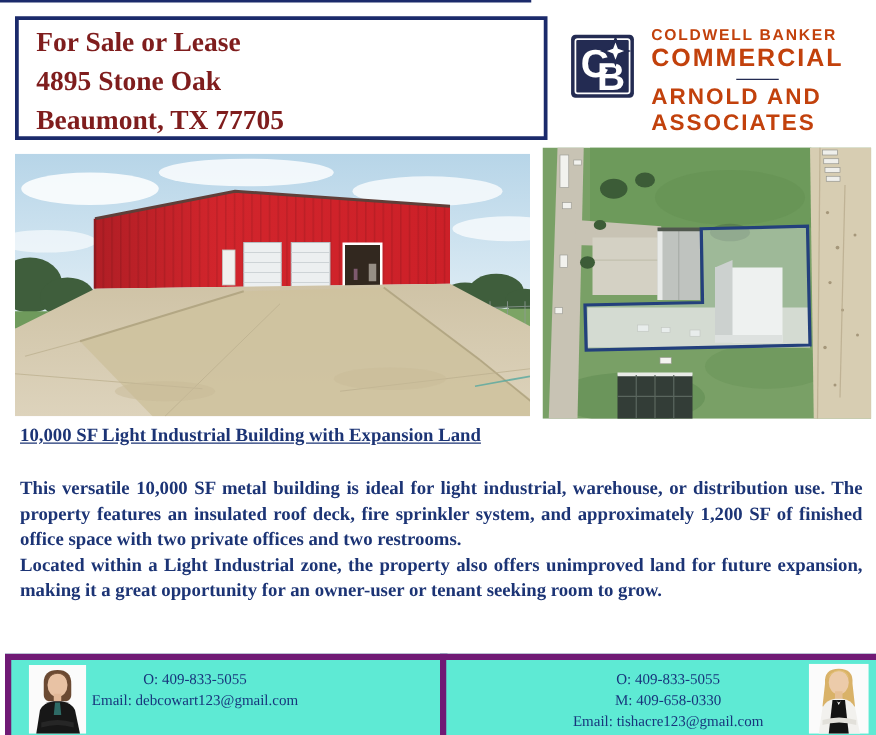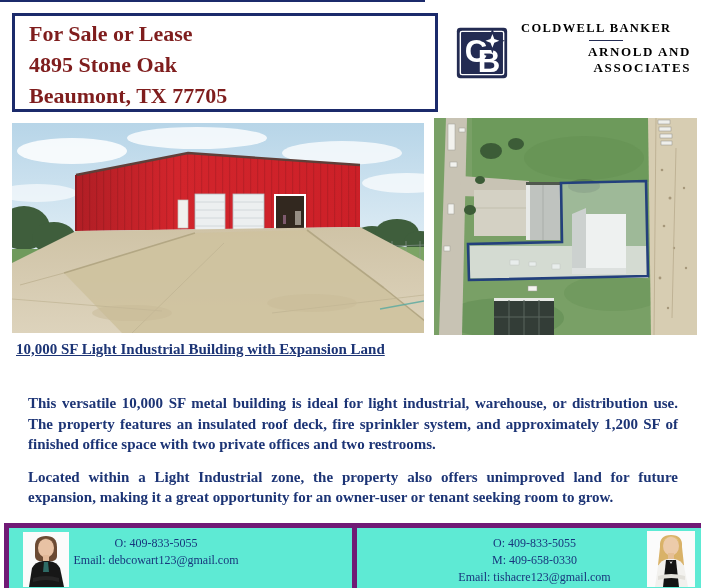--- a/index.html
+++ b/index.html
@@ -15,42 +15,42 @@
     border:3px solid #1b2a6b;padding:2px 0 0 14px;
   }
   .title-box .line{
     font-weight:bold;font-size:22px;line-height:31px;color:#7f1d1d;
     font-family:"Liberation Serif",serif;white-space:nowrap;
   }
 
   
   .logo{position:absolute;left:456px;top:27px;display:flex;align-items:flex-start;}
   .cb-mark{width:52px;height:52px;flex:0 0 auto;}
-  .wordmark{margin-left:13px;margin-top:-6px;width:170px;color:#000000;
-    font-family:Liberation Serif, serif;}
+  .wordmark{margin-left:13px;margin-top:-6px;width:170px;color:#c2410c;
+    font-family:Liberation Sans, sans-serif;}
   .wm1{font-size:12.5px;font-weight:700;letter-spacing:1.4px;white-space:nowrap;}
   .wm2{font-size:20px;font-weight:800;letter-spacing:1.6px;white-space:nowrap;margin-top:1px;}
   .wm-div{width:34px;height:1px;background:#232b52;margin:4px auto 3px auto;}
-  .wm3,.wm4{font-size:13px;font-weight:700;letter-spacing:1.6px;text-align:right;white-space:nowrap;}
+  .wm3,.wm4{font-size:18px;font-weight:700;letter-spacing:1.6px;text-align:left;white-space:nowrap;}
 
   
   .photo-left{position:absolute;left:12px;top:123px;width:412px;height:210px;}
   .photo-right{position:absolute;left:434px;top:118px;width:263px;height:217px;}
   .photo-left svg,.photo-right svg{display:block;width:100%;height:100%;}
 
   
   .heading{
     position:absolute;left:16px;top:341px;width:680px;
     font-size:15px;font-weight:bold;color:#1c3475;text-decoration:underline;
   }
   .body-text{
     position:absolute;left:16px;top:381px;width:674px;
     font-size:15px;font-weight:bold;color:#1c3475;line-height:20.5px;
   }
-  .body-text p{margin:12px;text-align:justify;}
+  .body-text p{margin:0;text-align:justify;}
 
   
   .contact-box{
     position:absolute;top:523px;height:61px;border:5px solid #701a75;background:#5eead4;
   }
   .contact-box.left{left:4px;width:344px;}
   .contact-box.right{left:352px;width:345px;}
   .agent-photo{position:absolute;top:4px;width:46px;height:55px;}
   .agent-photo svg{display:block;width:100%;height:100%;}
   .contact-box.left .agent-photo{left:14px;}
@@ -79,20 +79,21 @@
       <text x="10" y="40" font-family="Liberation Sans, sans-serif" font-size="36" font-weight="bold" fill="#ffffff">C</text>
       <text x="25" y="52" font-family="Liberation Sans, sans-serif" font-size="36" font-weight="bold" fill="#ffffff">B</text>
       <g>
         <path d="M42 6 L44.6 13.4 L52 16 L44.6 18.6 L42 26 L39.4 18.6 L32 16 L39.4 13.4 Z" fill="#232b52" stroke="#232b52" stroke-width="3"></path>
         <path d="M42 8 L44.2 13.8 L50 16 L44.2 18.2 L42 24 L39.8 18.2 L34 16 L39.8 13.8 Z" fill="#ffffff"></path>
       </g>
     </svg>
   </span>
   <div class="wordmark">
     <div class="wm1">COLDWELL BANKER</div>
+    <div class="wm2">COMMERCIAL</div>
     <div class="wm-div"></div>
     <div class="wm3">ARNOLD AND</div>
     <div class="wm4">ASSOCIATES</div>
   </div>
 </div>
 
 <div class="photo-left">
   <svg viewBox="0 0 412 210" xmlns="http://www.w3.org/2000/svg" preserveAspectRatio="none">
     <defs>
       <linearGradient id="sky" x1="0" y1="0" x2="0" y2="1">

